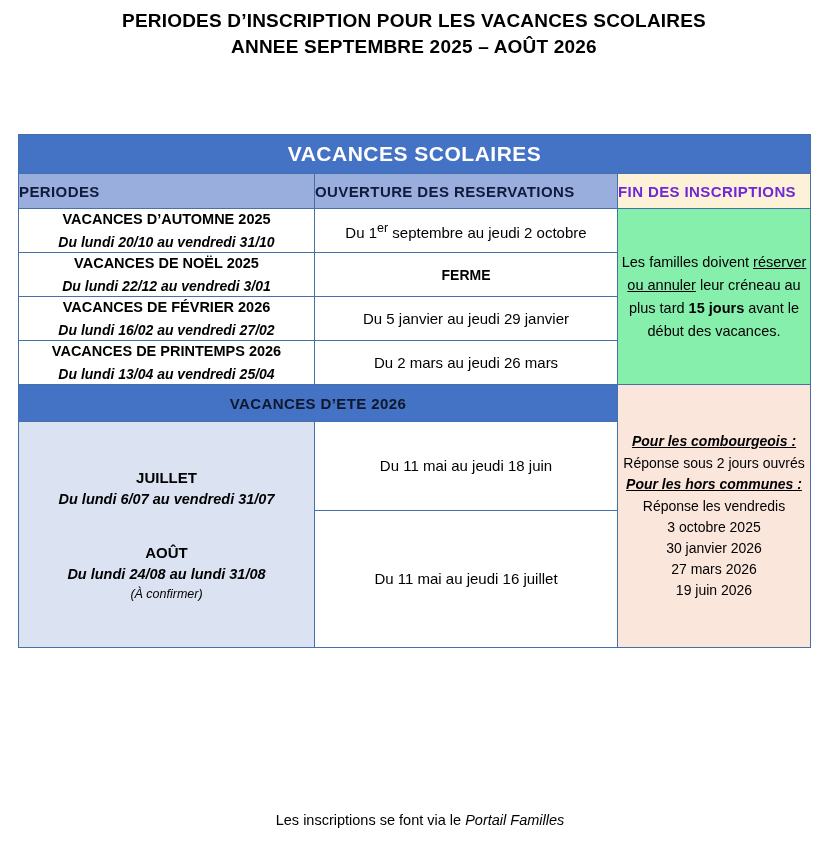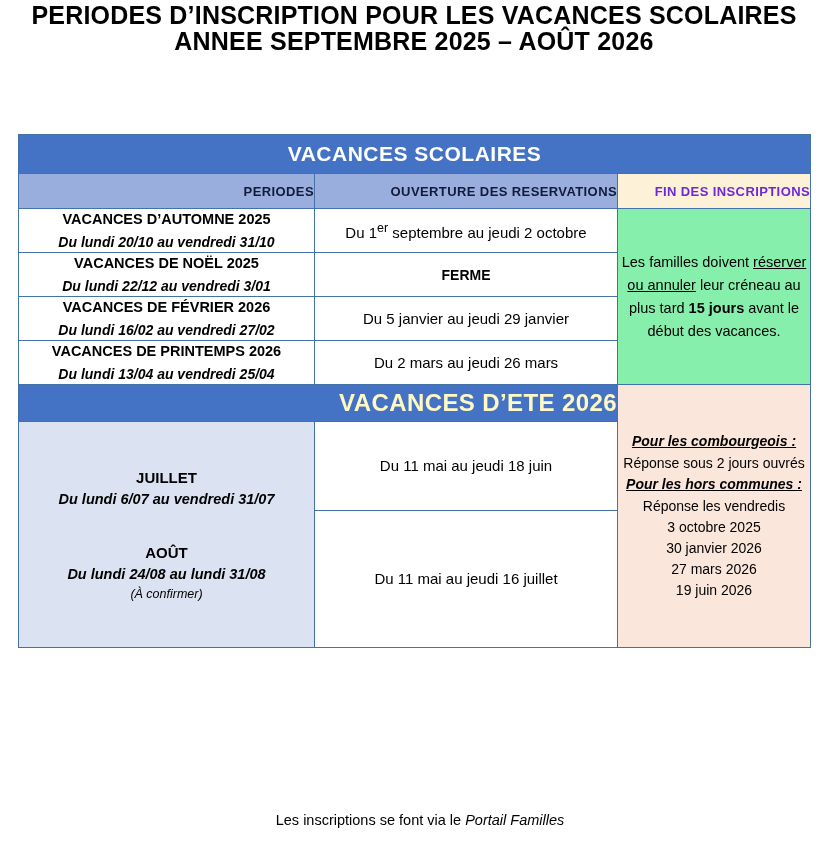--- a/index.html
+++ b/index.html
@@ -12,23 +12,23 @@
     height: 842px;
     font-family: "Liberation Sans", sans-serif;
     color: #000000;
     position: relative;
     overflow: hidden;
   }
 
   .page-title {
     text-align: center;
     font-weight: bold;
-    font-size: 25px;
+    font-size: 19px;
     line-height: 26px;
-    padding-top: 2px;
+    padding-top: 8px;
     letter-spacing: 0.2px;
   }
   .page-title .line2 { display: block; }
 
   .table-wrap {
     position: absolute;
     left: 18px;
     top: 134px;
     width: 792px;
   }
@@ -54,23 +54,23 @@
     text-align: center;
     font-weight: bold;
     font-size: 21px;
     height: 38px;
     letter-spacing: 0.5px;
   }
 
   .hdr {
     background: #9aaedd;
     color: #101a3a;
-    text-align: right;
-    font-weight: bold;
-    font-size: 13px;
+    text-align: left;
+    font-weight: bold;
+    font-size: 15px;
     height: 34px;
     letter-spacing: 0.4px;
   }
   .hdr.fin {
     background: #fdf2d8;
     color: #6d28d9;
   }
 
   .cell {
     text-align: center;
@@ -104,24 +104,24 @@
     text-align: center;
     font-size: 14.5px;
     line-height: 23px;
     padding: 10px 14px;
   }
   .fin-cell u { text-decoration: underline; }
   .fin-cell b { font-weight: bold; }
 
   .summer-banner {
     background: #4472c4;
-    color: #fef9c3;
-    text-align: right;
-    font-weight: bold;
-    font-size: 24px;
+    color: #0f172a;
+    text-align: center;
+    font-weight: bold;
+    font-size: 15px;
     height: 36px;
     letter-spacing: 0.4px;
   }
 
   .summer-left {
     background: #dbe2f2;
     text-align: center;
     padding: 0;
     margin-left: 28px;
   }

